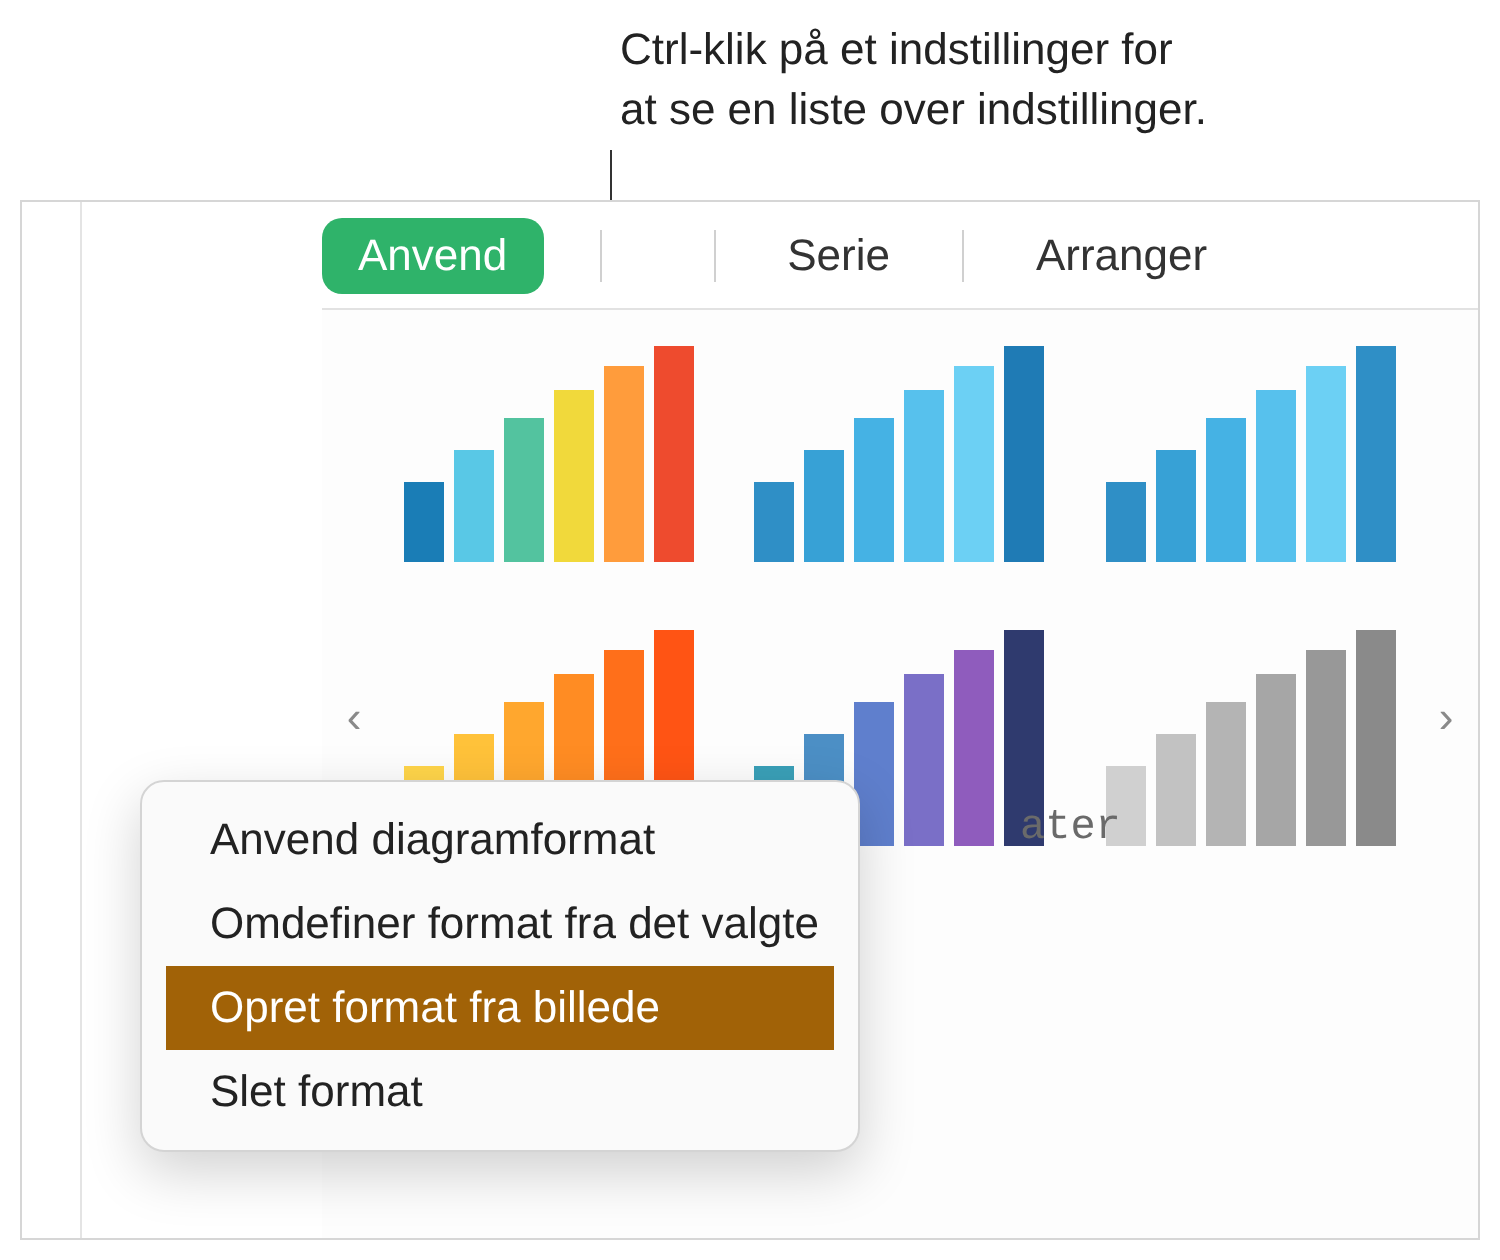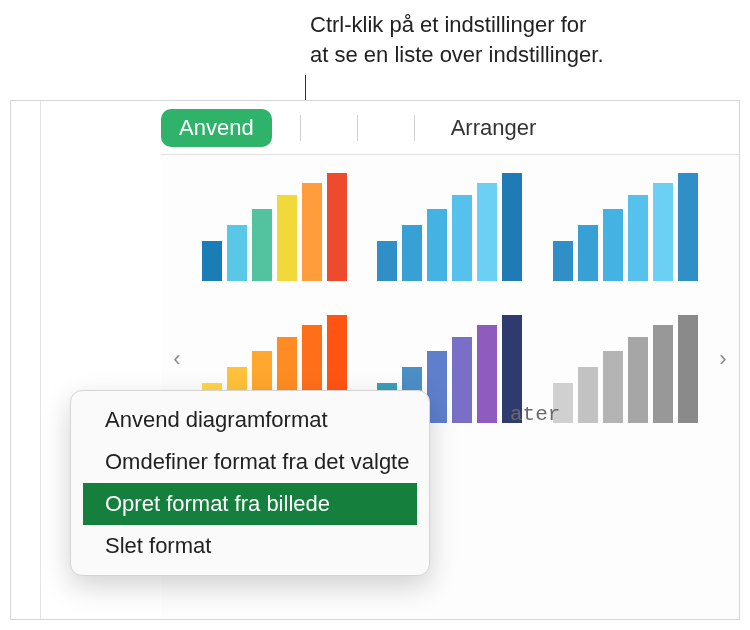--- a/index.html
+++ b/index.html
@@ -135,21 +135,21 @@
       overflow: hidden;
     }
     .menu-item {
       font-size: 22px;
       color: #222;
       padding: 8px 22px;
       cursor: pointer;
       white-space: nowrap;
     }
     .menu-item.highlight {
-      background: #15803d;
+      background: #a16207;
       color: #fff;
     }
     .trailing-text {
       position: absolute;
       top: 403px;
       left: 510px;
       color: #6a6a6a;
       font-size: 21px;
       font-family: Liberation Mono, monospace;
     }
@@ -163,20 +163,21 @@
 </div>
 <div class="callout-line"></div>
 
 <div class="panel-wrap">
   <div class="left-gutter"></div>
 
   <div class="tabs">
     <div class="tab active">Anvend</div>
     <div class="tab-sep"></div>
     <div class="tab-sep"></div>
+    <div class="tab">Serie</div>
     <div class="tab-sep"></div>
     <div class="tab">Arranger</div>
   </div>
 
   <div class="styles-area">
     <div class="nav-arrow nav-left">
       <span>‹</span>
     </div>
     <div class="nav-arrow nav-right">
       <span>›</span>

